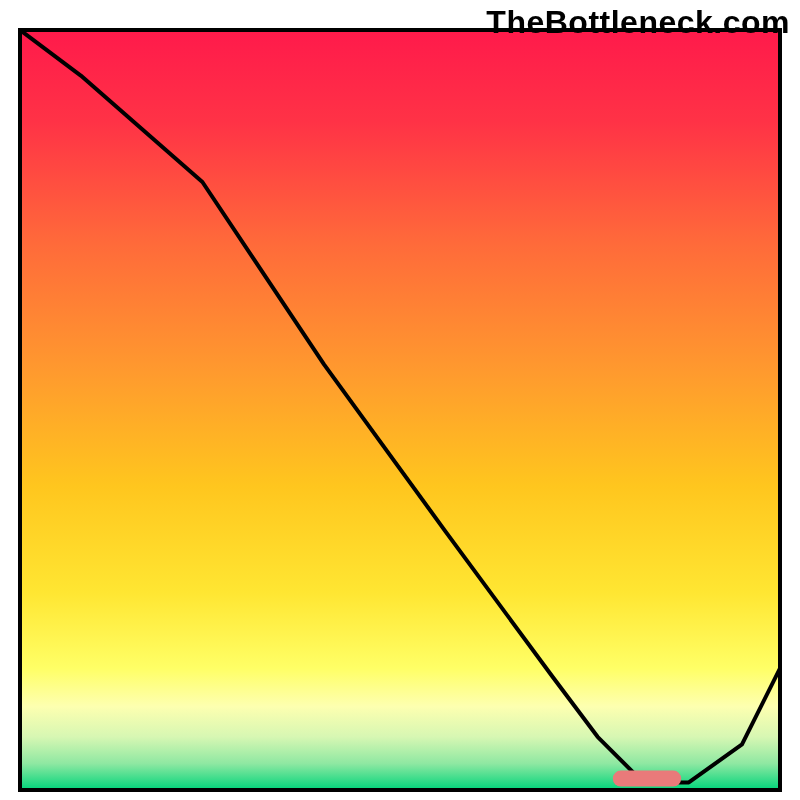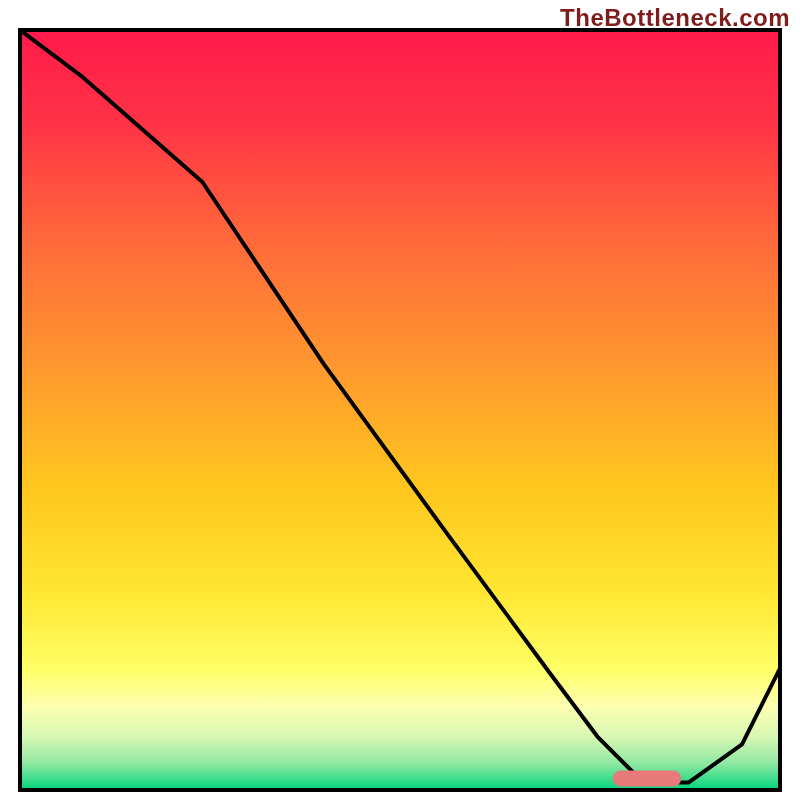--- a/index.html
+++ b/index.html
@@ -13,23 +13,23 @@
   }
   .container {
     position: relative;
     width: 800px;
     height: 800px;
   }
   .watermark {
     position: absolute;
     top: 4px;
     right: 10px;
-    font-size: 24px;
+    font-size: 32px;
     font-weight: 600;
-    color: #7f1d1d;
+    color: #000000;
     letter-spacing: 0.5px;
     z-index: 10;
   }
   svg {
     display: block;
   }
 </style>
 </head>
 <body>
 

